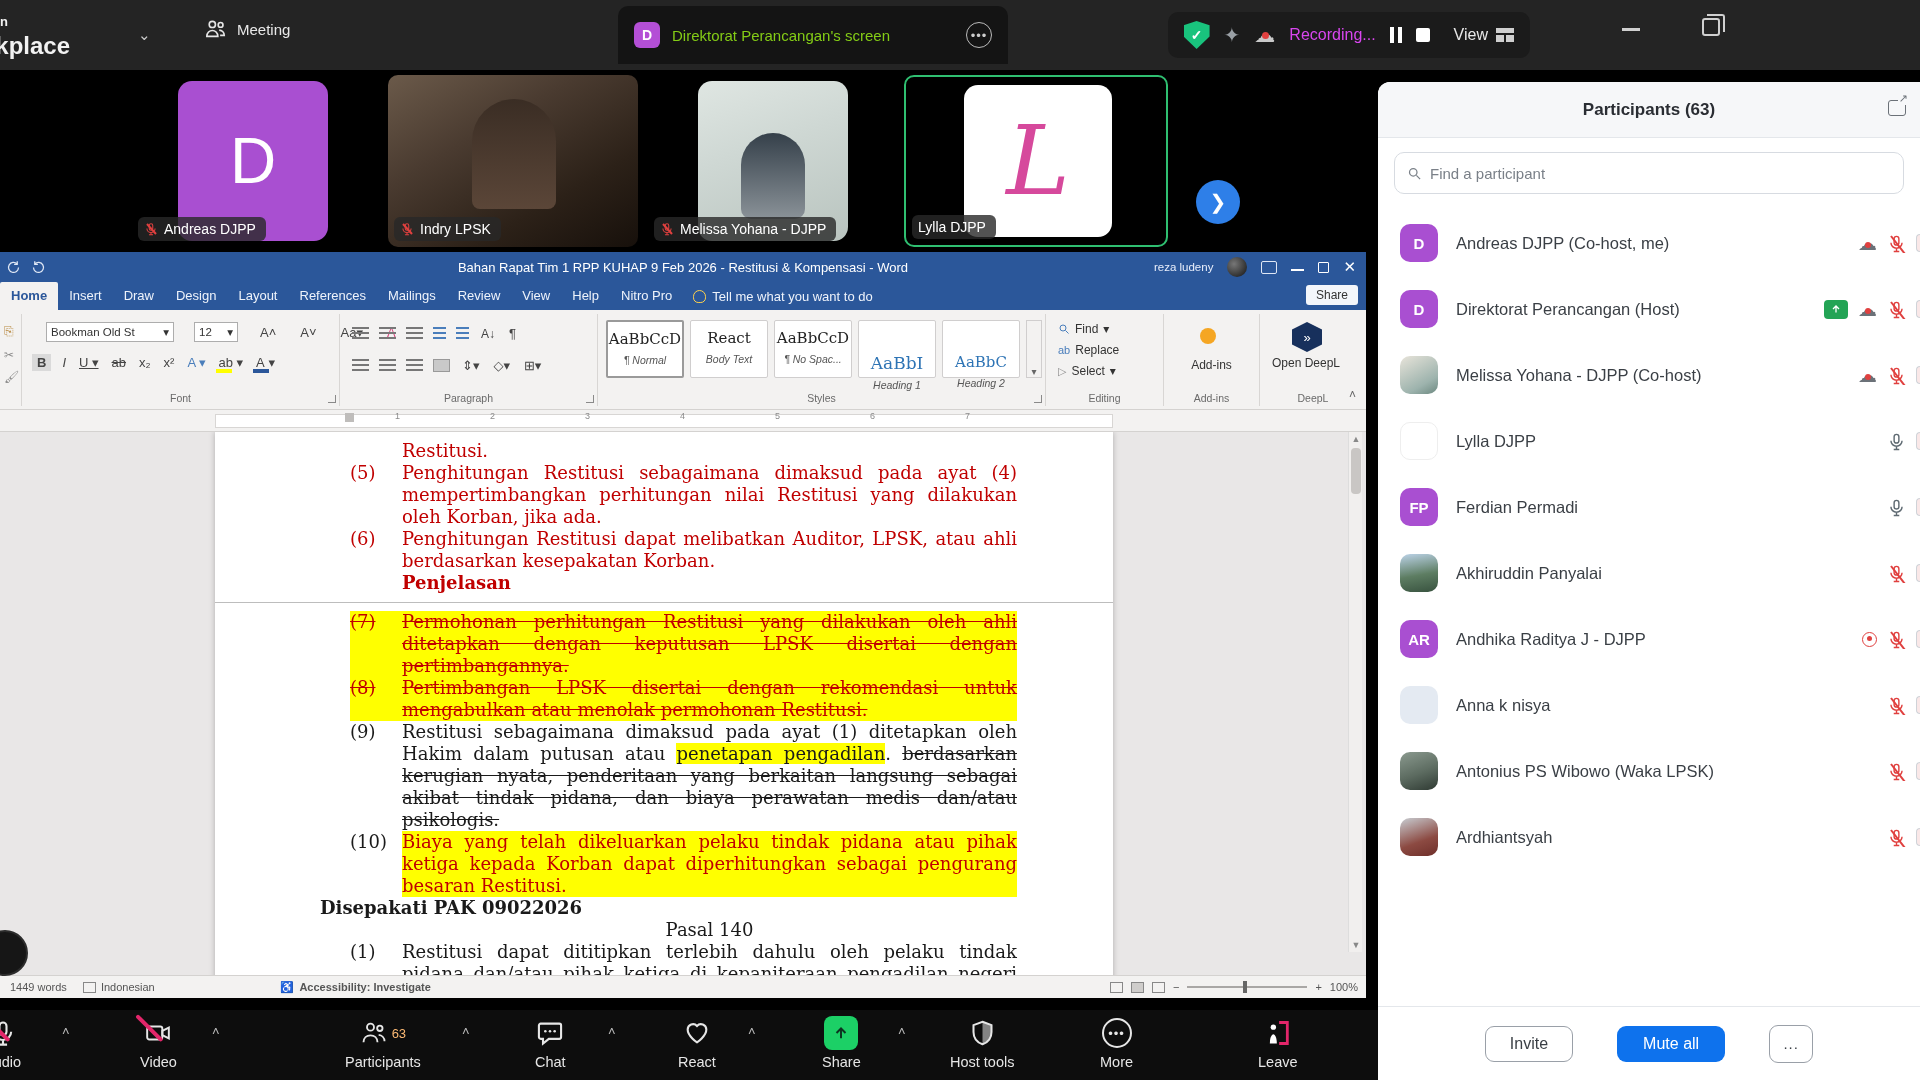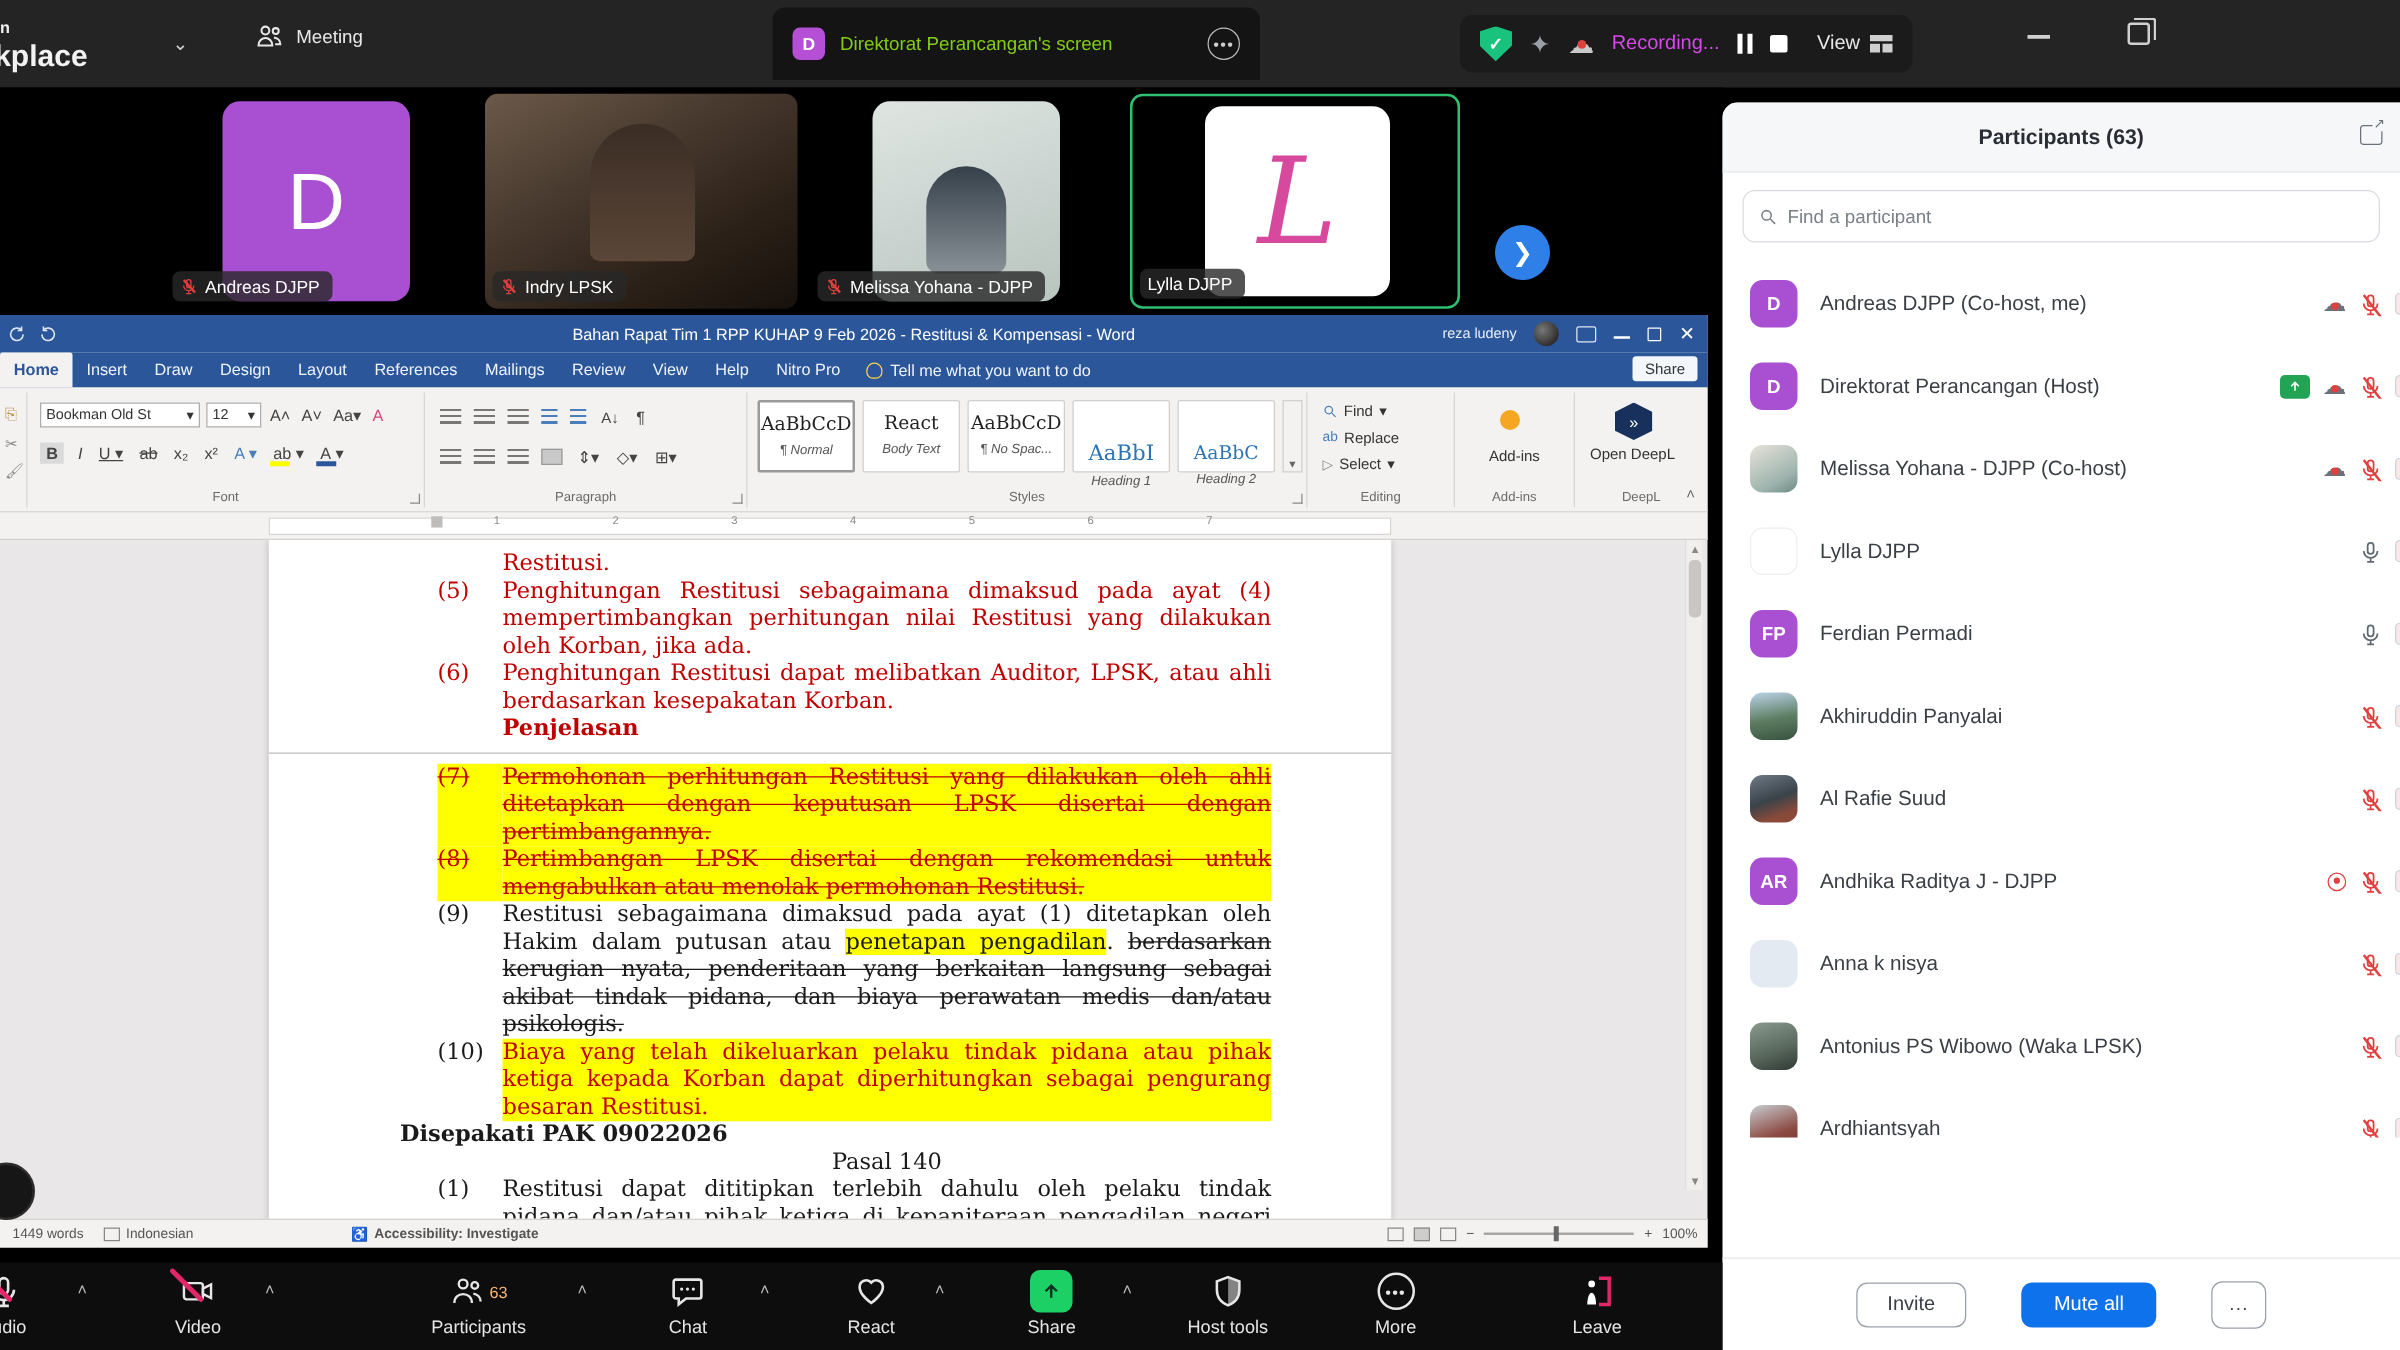--- a/index.html
+++ b/index.html
@@ -59,21 +59,21 @@
   .mtab { padding:6px 11px 7px; }
   .mtab.active { background:#f3f2f1; color:#2b579a; font-weight:bold; border-radius:2px 2px 0 0; }
   .tellme { display:flex; align-items:center; gap:6px; padding:6px 10px; }
   .bulb { width:13px; height:13px; border:1.5px solid #ffd24d; border-radius:50% 50% 40% 40%; }
   .share-btn { position:absolute; right:8px; top:3px; background:#f3f6fb; color:#333; font-size:12px; padding:3px 10px; border-radius:3px; }
 
   #ribbon { position:absolute; left:0; top:58px; width:100%; height:100px; background:#f3f2f1; border-bottom:1px solid #d4d2d0; }
   .rgroup { position:absolute; top:4px; height:92px; border-right:1px solid #d8d6d4; }
   .gcap { position:absolute; bottom:2px; left:0; right:0; text-align:center; font-size:10.5px; color:#6a6a6a; }
   .launcher { position:absolute; right:3px; bottom:3px; width:8px; height:8px; border-right:1.5px solid #8a8a8a; border-bottom:1.5px solid #8a8a8a; }
-  .fontrow1 { position:absolute; left:10px; top:8px; display:flex; gap:5px; align-items:center;justify-content:flex-end; }
+  .fontrow1 { position:absolute; left:24px; top:8px; display:flex; gap:20px; align-items:center;justify-content:flex-end; }
   .fsel { background:#fff; border:1px solid #adadad; font-size:11.5px; color:#333; padding:2px 4px; display:flex; align-items:center; gap:6px; }
   .fmt { font-size:13px; color:#444; padding:0 2px; }
   .fontrow2 { position:absolute; left:10px; top:40px; display:flex; gap:9px; align-items:center; font-size:14px; color:#444; }
   .fb { position:relative; }
   .mark { position:absolute; left:-1px; bottom:-3px; width:16px; height:4px; }
   .ic { width:17px; height:13px; background:repeating-linear-gradient(#777 0 2px,transparent 2px 5px); }
   .ic.sm { width:13px; }
   .prow { display:flex; gap:10px; align-items:center; }
   .styles-cell { width:78px; height:58px; background:#fff; border:1px solid #d0cece; border-radius:2px; text-align:center; padding-top:8px; }
   .styles-cell.sel { border:2px solid #9a9a9a; }
@@ -607,31 +607,20 @@
         <span class="pname">Akhiruddin Panyalai</span>
         <div class="picons">
           <svg width="19" height="19" style="color:#e0403f">
               <use href="#i-mic"></use>
               <path d="M4 2l14 18" stroke="#e0403f" stroke-width="2"></path>
             </svg>
           <span class="camcut"></span>
           </div>
       </div>
 
-      <div class="prow2">
-        <div class="pav" style="background:linear-gradient(160deg,#6e7b85 0%,#3a424a 50%,#8a4a3a 80%)"></div>
-        <span class="pname">Al Rafie Suud</span>
-        <div class="picons">
-          <svg width="19" height="19" style="color:#e0403f">
-              <use href="#i-mic"></use>
-              <path d="M4 2l14 18" stroke="#e0403f" stroke-width="2"></path>
-            </svg>
-          <span class="camcut"></span>
-          </div>
-      </div>
 
       <div class="prow2">
         <div class="pav" style="background:#a94fd1">AR</div>
         <span class="pname">Andhika Raditya J - DJPP</span>
         <div class="picons">
             <span class="recdot">
               <i></i>
             </span>
           <svg width="19" height="19" style="color:#e0403f">
               <use href="#i-mic"></use>

